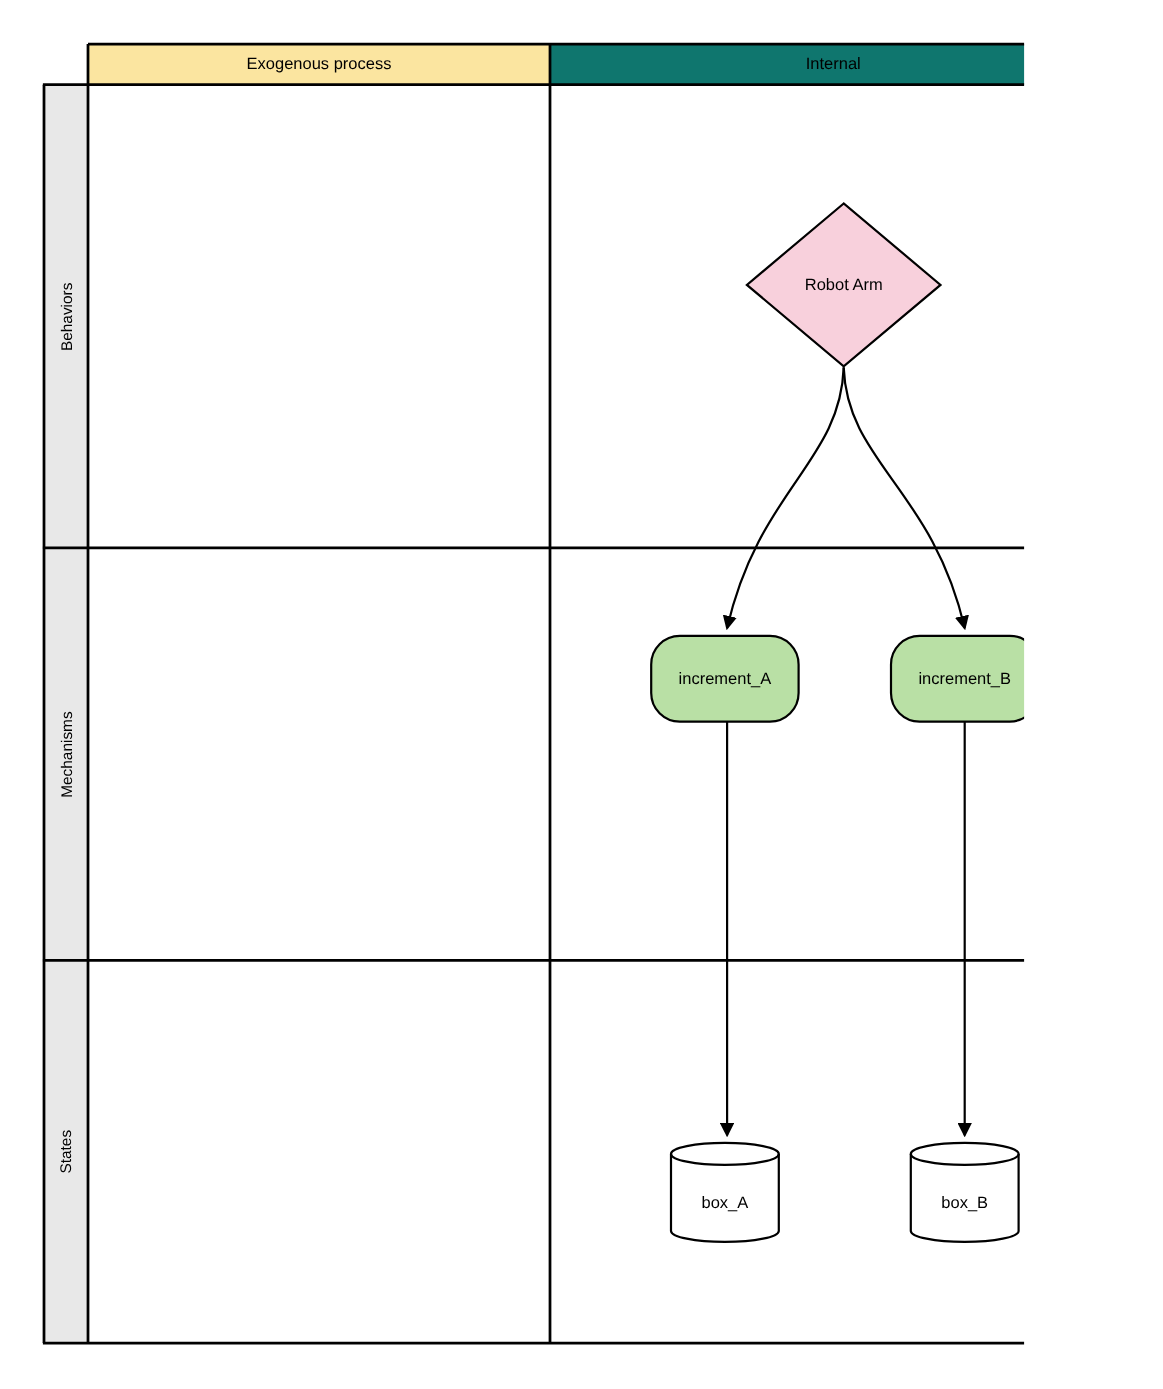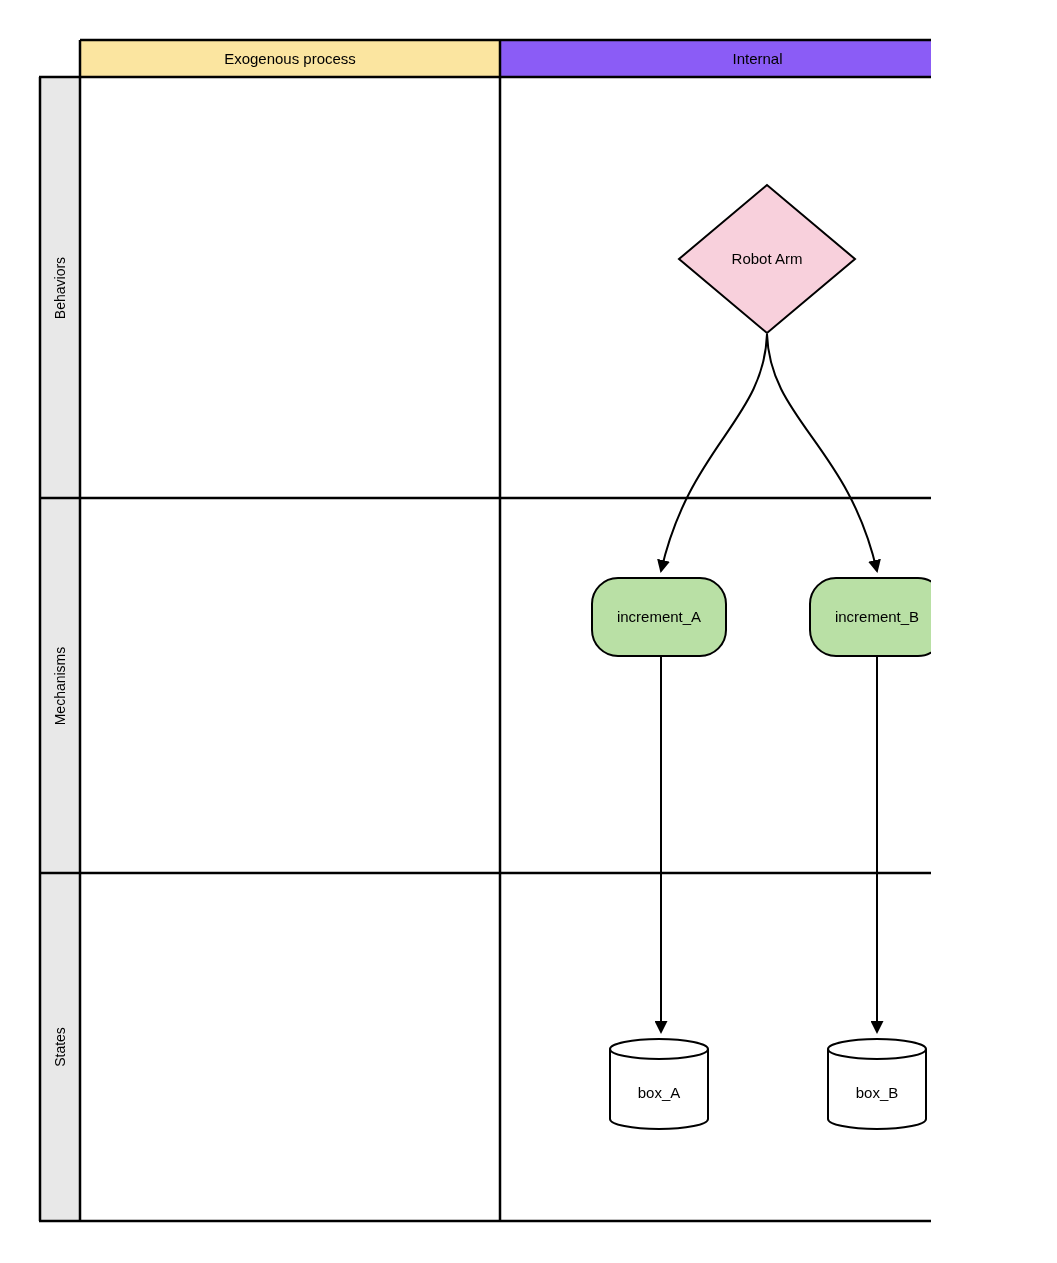--- a/index.html
+++ b/index.html
@@ -9,21 +9,21 @@
     background:#ffffff;
     font-family:"Liberation Sans", sans-serif;
     overflow:hidden;
   }
   .cell{position:absolute;box-sizing:border-box;}
   .hdr{
     display:flex;align-items:center;justify-content:center;
     font-size:15px;color:#000;
   }
   .hdr-yellow{left:80px;top:40px;width:420px;height:37px;background:#FBE5A0;}
-  .hdr-pink{left:500px;top:40px;width:515px;height:37px;background:#8b5cf6;}
+  .hdr-pink{left:500px;top:40px;width:515px;height:37px;background:#0f766e;}
   .rowcol{left:40px;width:40px;background:#E8E8E8;}
   .rowcol{display:flex;align-items:center;justify-content:center;}
   .row-behaviors{top:77px;height:421px;}
   .row-mechanisms{top:498px;height:375px;}
   .row-states{top:873px;height:348px;}
   .vlabel{
     transform:rotate(-90deg);
     white-space:nowrap;
     font-size:14px;color:#000;
   }

